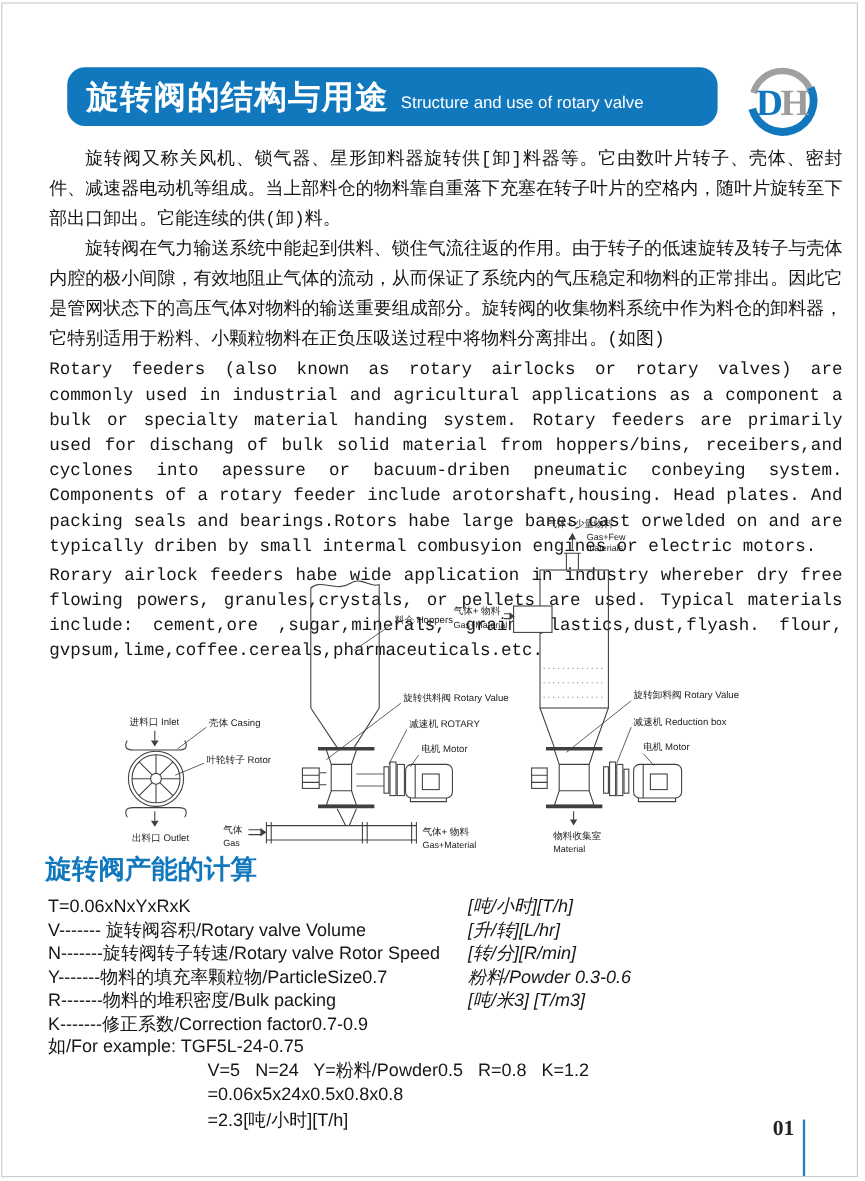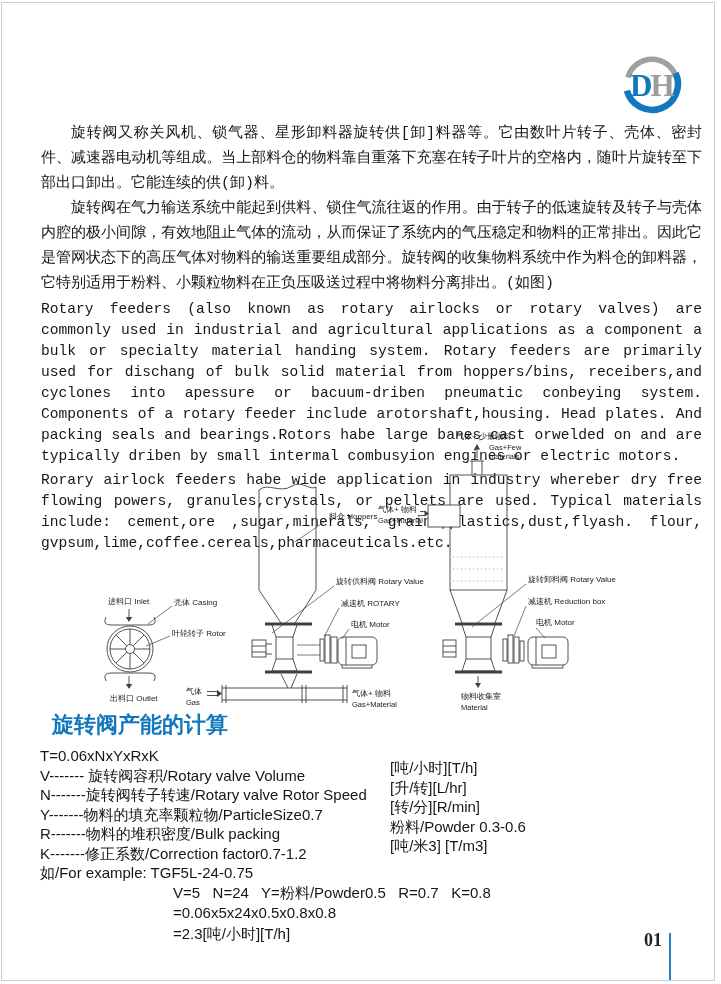--- a/index.html
+++ b/index.html
@@ -13,35 +13,39 @@
   .logo{position:absolute;left:610px;top:48px;width:84px;height:76px;}
   .logo text{font-family:"Liberation Serif","DejaVu Serif",serif;font-weight:bold;font-size:31px;}
   .text-col{position:absolute;left:41px;top:121px;width:661px;font-family:Liberation Mono, monospace;}
   .text-col p{margin:0;}
   p.cn{font-size:15px;line-height:25px;text-align:justify;text-indent:2em;}
   p.en{font-size:14.6px;line-height:21px;text-align:justify;margin-top:3px;}
   .diagrams{position:absolute;left:0;top:425px;}
   .diagrams path,.diagrams rect,.diagrams circle,.diagrams line{vector-effect:none;}
   .dlbl{font-size:8px;fill:#1a1a1a;}
   .dlbl-en{font-size:7.5px;fill:#1a1a1a;}
-  .calc-title{position:absolute;left:52px;top:710px;margin:0;font-size:22px;font-weight:bold;color:#1278be;}
+  .calc-title{position:absolute;left:38px;top:710px;margin:0;font-size:22px;font-weight:bold;color:#1278be;}
   .calc{position:absolute;left:40px;top:746px;width:662px;font-size:15px;}
   .calc-row{position:relative;height:19.5px;line-height:19.5px;white-space:pre;}
-  .calc-row .unit{position:absolute;left:350px;top:12px;}
+  .calc-row .unit{position:absolute;left:350px;top:0;font-style:italic;}
   .calc-ex{padding-left:133px;height:20.5px;line-height:20.5px;white-space:pre;}
   .page-number{position:absolute;left:644px;top:930px;font-family:"Liberation Serif","DejaVu Serif",serif;
                font-weight:bold;font-size:18px;color:#222222;}
   .page-line{position:absolute;left:669px;top:933px;width:2px;height:47px;background:#2a82c4;}
 </style>
 </head>
 <body>
 
 <div class="page">
   <div class="frame"></div>
 
+  <div class="header-band">
+    <span class="title-cn">旋转阀的结构与用途</span>
+    <span class="title-en">Structure and use of rotary valve</span>
+  </div>
 
   <div class="logo">
     <svg width="84" height="76" viewBox="0 0 84 76">
       <path d="M17.9,29.5 A25,25 0 0 1 66.1,29.5" fill="none" stroke="#a0a0a0" stroke-width="5.5"></path>
       <path d="M16.9,42.7 A26,26 0 1 0 65.6,25" fill="none" stroke="#1278be" stroke-width="6.5"></path>
       <text x="20" y="48"><tspan fill="#1278be">D</tspan><tspan fill="#9c9c9c" dx="-2">H</tspan></text>
     </svg>
   </div>
 
   <div class="text-col">
@@ -156,22 +160,22 @@
   </svg>
 
   <h2 class="calc-title">旋转阀产能的计算</h2>
 
   <div class="calc">
     <div class="calc-row"><span>T=0.06xNxYxRxK</span><span class="unit">[吨/小时][T/h]</span></div>
     <div class="calc-row"><span>V------- 旋转阀容积/Rotary valve Volume</span><span class="unit">[升/转][L/hr]</span></div>
     <div class="calc-row"><span>N-------旋转阀转子转速/Rotary valve Rotor Speed</span><span class="unit">[转/分][R/min]</span></div>
     <div class="calc-row"><span>Y-------物料的填充率颗粒物/ParticleSize0.7</span><span class="unit">粉料/Powder 0.3-0.6</span></div>
     <div class="calc-row"><span>R-------物料的堆积密度/Bulk packing</span><span class="unit">[吨/米3] [T/m3]</span></div>
-    <div class="calc-row"><span>K-------修正系数/Correction factor0.7-1.2</span></div>
+    <div class="calc-row"><span>K-------修正系数/Correction factor0.7-0.9</span></div>
     <div class="calc-row"><span>如/For example: TGF5L-24-0.75</span></div>
-    <div class="calc-ex">V=5   N=24   Y=粉料/Powder0.5   R=0.7   K=0.8</div>
+    <div class="calc-ex">V=5   N=24   Y=粉料/Powder0.5   R=0.8   K=1.2</div>
     <div class="calc-ex">=0.06x5x24x0.5x0.8x0.8</div>
     <div class="calc-ex">=2.3[吨/小时][T/h]</div>
   </div>
 
   <span class="page-number">01</span>
   <div class="page-line"></div>
 </div>
 
 </body></html>

